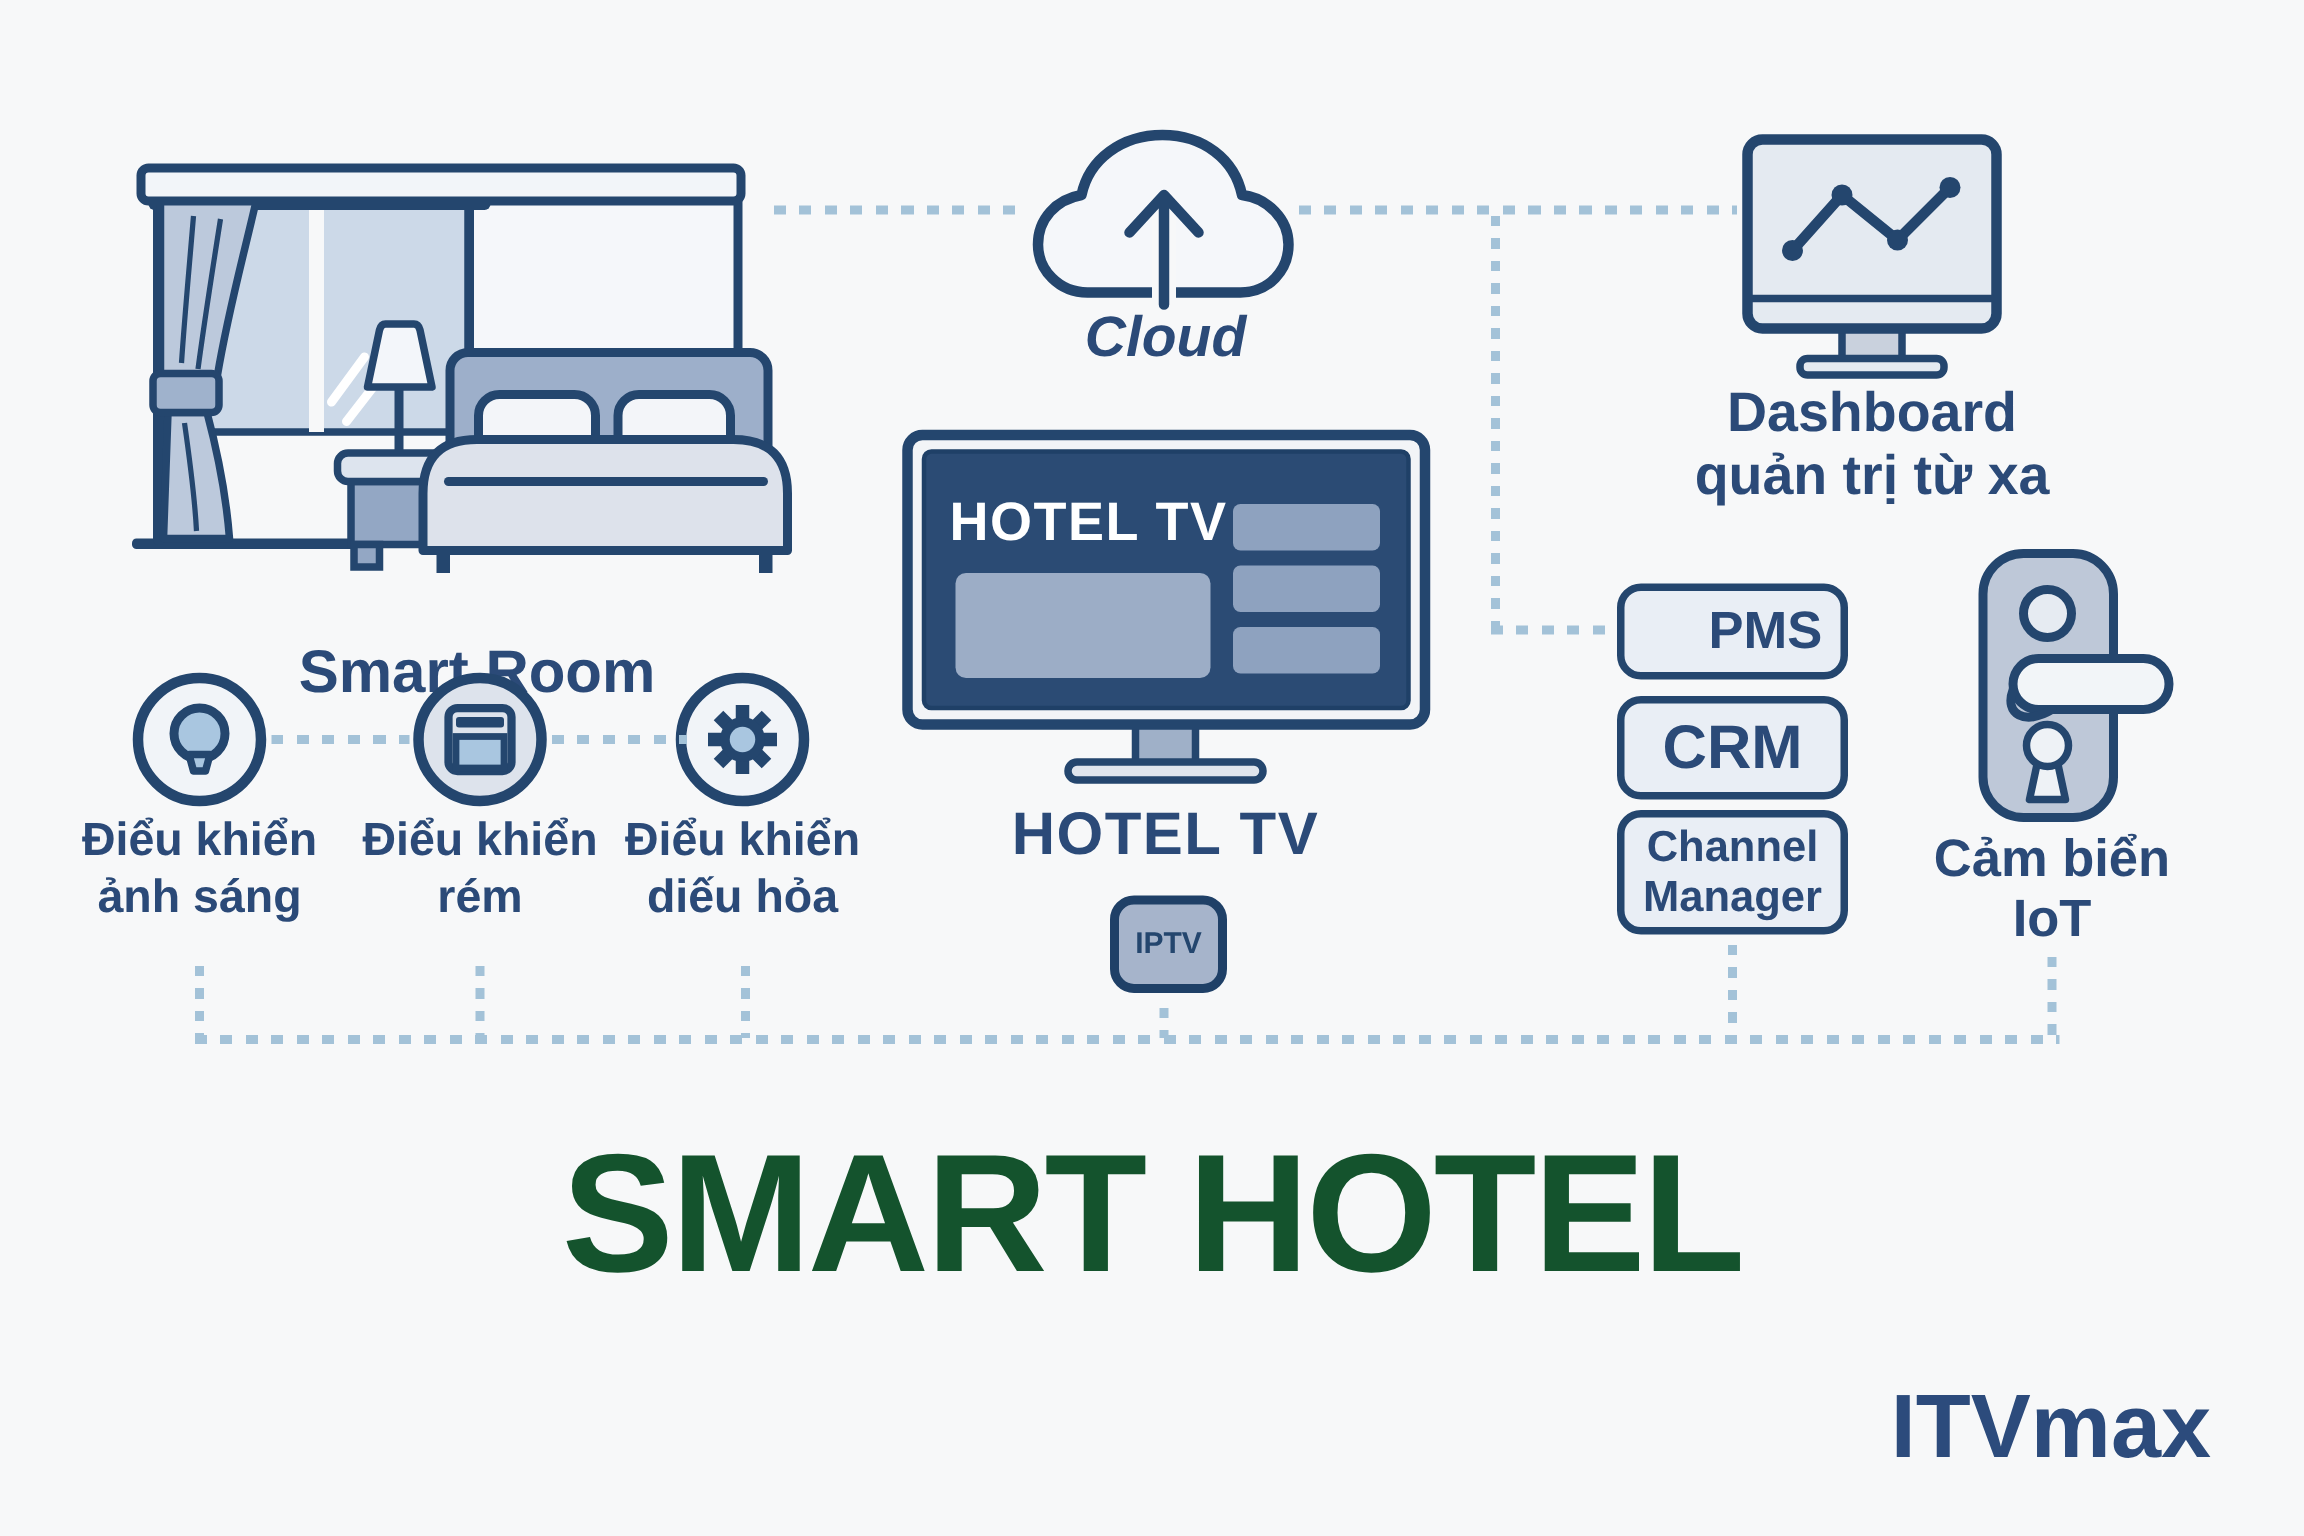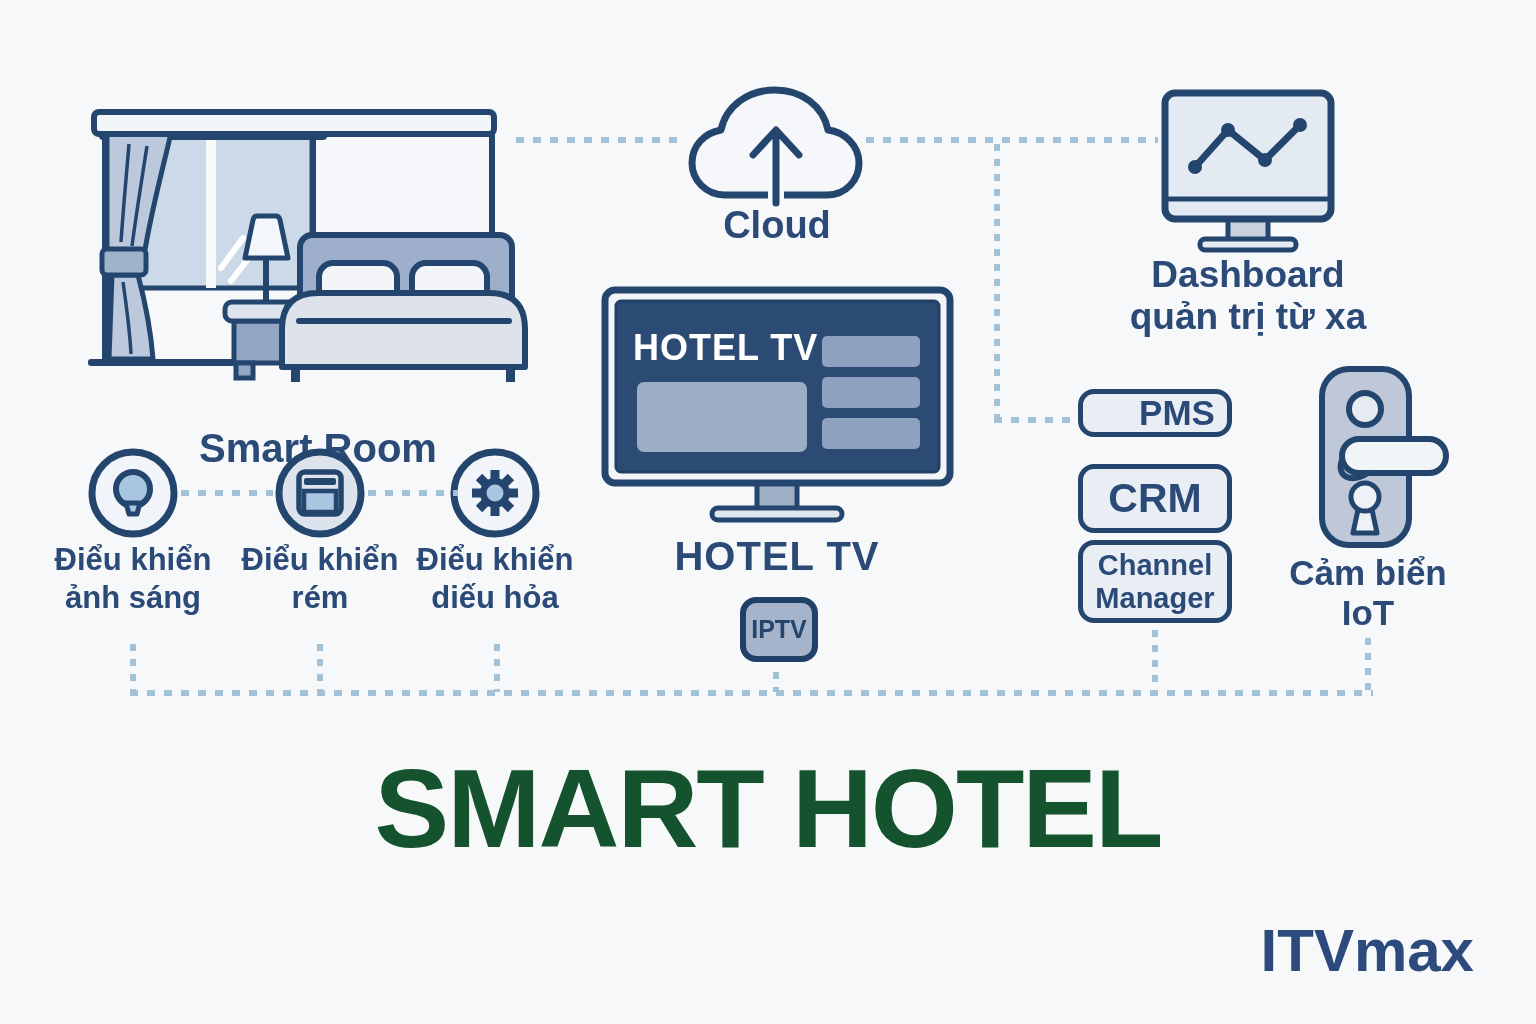--- a/index.html
+++ b/index.html
@@ -116,53 +116,53 @@
   <div class="abs lbl ctrl-lbl" style="left:380px;top:541px;">
     <div>Điểu khiển</div>
     <div>diếu hỏa</div>
   </div>
 
   <svg class="abs" style="left:683px;top:75px;" width="190" height="135" viewBox="0 0 190 135">
     <path d="M42,120 C23,120 9,105 9,88 C9,71 21,58 38,55 C43,31 65,15 92,15 C119,15 140,31 145,55 C162,57 176,71 176,88 C176,105 163,120 144,120 Z" fill="#f5f7fa" stroke="#24466e" stroke-width="7" stroke-linejoin="round"></path>
     <path d="M93,130 L93,55" stroke="#f7f8f9" stroke-width="16" fill="none"></path>
     <path d="M93,128 L93,56 M70,80 L93,55 L116,80" stroke="#24466e" stroke-width="7" stroke-linecap="round" stroke-linejoin="round" fill="none"></path>
   </svg>
-  <div class="abs lbl" style="left:677px;top:204px;width:200px;font-size:38px;font-weight:600;">Cloud</div>
+  <div class="abs lbl" style="left:677px;top:204px;width:200px;font-size:38px;font-weight:600;font-style:italic;">Cloud</div>
 
   <svg class="abs" style="left:600px;top:285px;" width="355" height="240" viewBox="0 0 355 240">
     <rect x="157" y="198" width="40" height="26" fill="#9fb0c8" stroke="#24466e" stroke-width="5"></rect>
     <rect x="112" y="223" width="130" height="12" rx="6" fill="#dfe5ed" stroke="#24466e" stroke-width="5"></rect>
     <rect x="5" y="5" width="345" height="193" rx="10" fill="#f2f4f7" stroke="#24466e" stroke-width="7"></rect>
     <rect x="16" y="16" width="323" height="171" rx="5" fill="#2b4b74" stroke="#1f4067" stroke-width="3"></rect>
     <rect x="37" y="97" width="170" height="70" rx="7" fill="#9cadc6"></rect>
     <rect x="222" y="51" width="98" height="31" rx="5" fill="#8ea2bf"></rect>
     <rect x="222" y="92" width="98" height="31" rx="5" fill="#8ea2bf"></rect>
     <rect x="222" y="133" width="98" height="31" rx="5" fill="#8ea2bf"></rect>
   </svg>
   <div class="abs" style="left:633px;top:327px;width:220px;font-size:36px;font-weight:800;color:#ffffff;letter-spacing:1px;">HOTEL TV</div>
   <div class="abs lbl" style="left:627px;top:534px;width:300px;font-size:40px;font-weight:700;letter-spacing:1px;">HOTEL TV</div>
-  <div class="abs badge" style="left:740px;top:597px;width:78px;height:65px;font-size:25px;">IPTV</div>
+  <div class="abs badge" style="left:740px;top:597px;width:78px;height:65px;font-size:20px;">IPTV</div>
 
   <svg class="abs" style="left:1158px;top:88px;" width="180" height="172" viewBox="0 0 180 172">
     <rect x="70" y="131" width="40" height="22" fill="#c9d1dd" stroke="#24466e" stroke-width="5"></rect>
     <rect x="42" y="151" width="96" height="11" rx="5" fill="#e4eaf1" stroke="#24466e" stroke-width="5"></rect>
     <rect x="7" y="5" width="166" height="126" rx="10" fill="#e4eaf1" stroke="#24466e" stroke-width="7"></rect>
     <path d="M9,111 L171,111" stroke="#24466e" stroke-width="5"></path>
     <g>
       <path d="M37,79 L70,42 L107,72 L142,37" stroke="#24466e" stroke-width="7" fill="none" stroke-linecap="round" stroke-linejoin="round"></path>
       <circle cx="37" cy="79" r="7" fill="#24466e"></circle>
       <circle cx="70" cy="42" r="7" fill="#24466e"></circle>
       <circle cx="107" cy="72" r="7" fill="#24466e"></circle>
       <circle cx="142" cy="37" r="7" fill="#24466e"></circle>
     </g>
   </svg>
   <div class="abs lbl" style="left:1098px;top:254px;width:300px;font-size:37px;font-weight:600;">Dashboard</div>
   <div class="abs lbl" style="left:1098px;top:296px;width:300px;font-size:37px;font-weight:600;">quản trị từ xa</div>
 
-  <div class="abs sysbox" style="top:389px;height:48px;font-size:35px;padding-left:44px;">PMS</div>
+  <div class="abs sysbox" style="top:389px;height:64px;font-size:35px;padding-left:44px;">PMS</div>
   <div class="abs sysbox" style="top:464px;height:69px;font-size:41px;">CRM</div>
   <div class="abs sysbox" style="top:540px;height:83px;font-size:29px;line-height:33px;padding:4px 10px;">Channel Manager</div>
 
   <svg class="abs" style="left:1312px;top:362px;" width="145" height="195" viewBox="0 0 145 195">
     <rect x="10" y="7" width="87" height="176" rx="27" fill="#bec8d8" stroke="#24466e" stroke-width="6"></rect>
     <circle cx="53" cy="47" r="16" fill="#e6ebf2" stroke="#24466e" stroke-width="6"></circle>
     <rect x="30" y="77" width="104" height="34" rx="17" fill="#f2f5f8" stroke="#24466e" stroke-width="6"></rect>
     <path d="M56,111 C38,122 24,114 30,98" stroke="#24466e" stroke-width="6" fill="none" stroke-linecap="round"></path>
     <path d="M47,143 L41,171 L65,171 L59,143 Z" fill="#eef2f6" stroke="#24466e" stroke-width="5" stroke-linejoin="round"></path>
     <circle cx="53" cy="135" r="14" fill="#eef2f6" stroke="#24466e" stroke-width="5"></circle>

